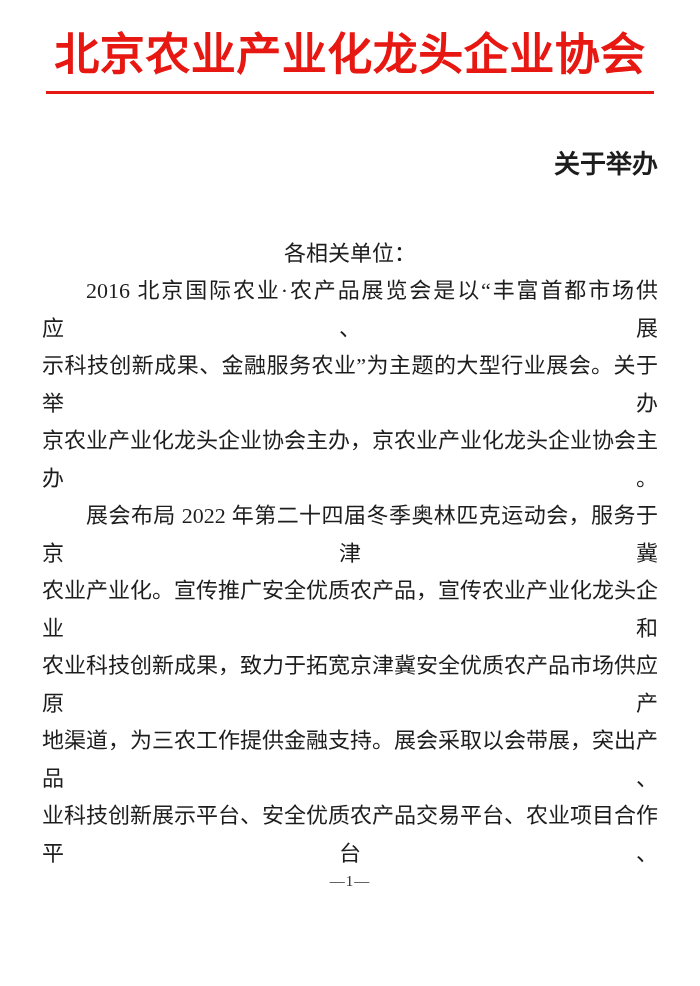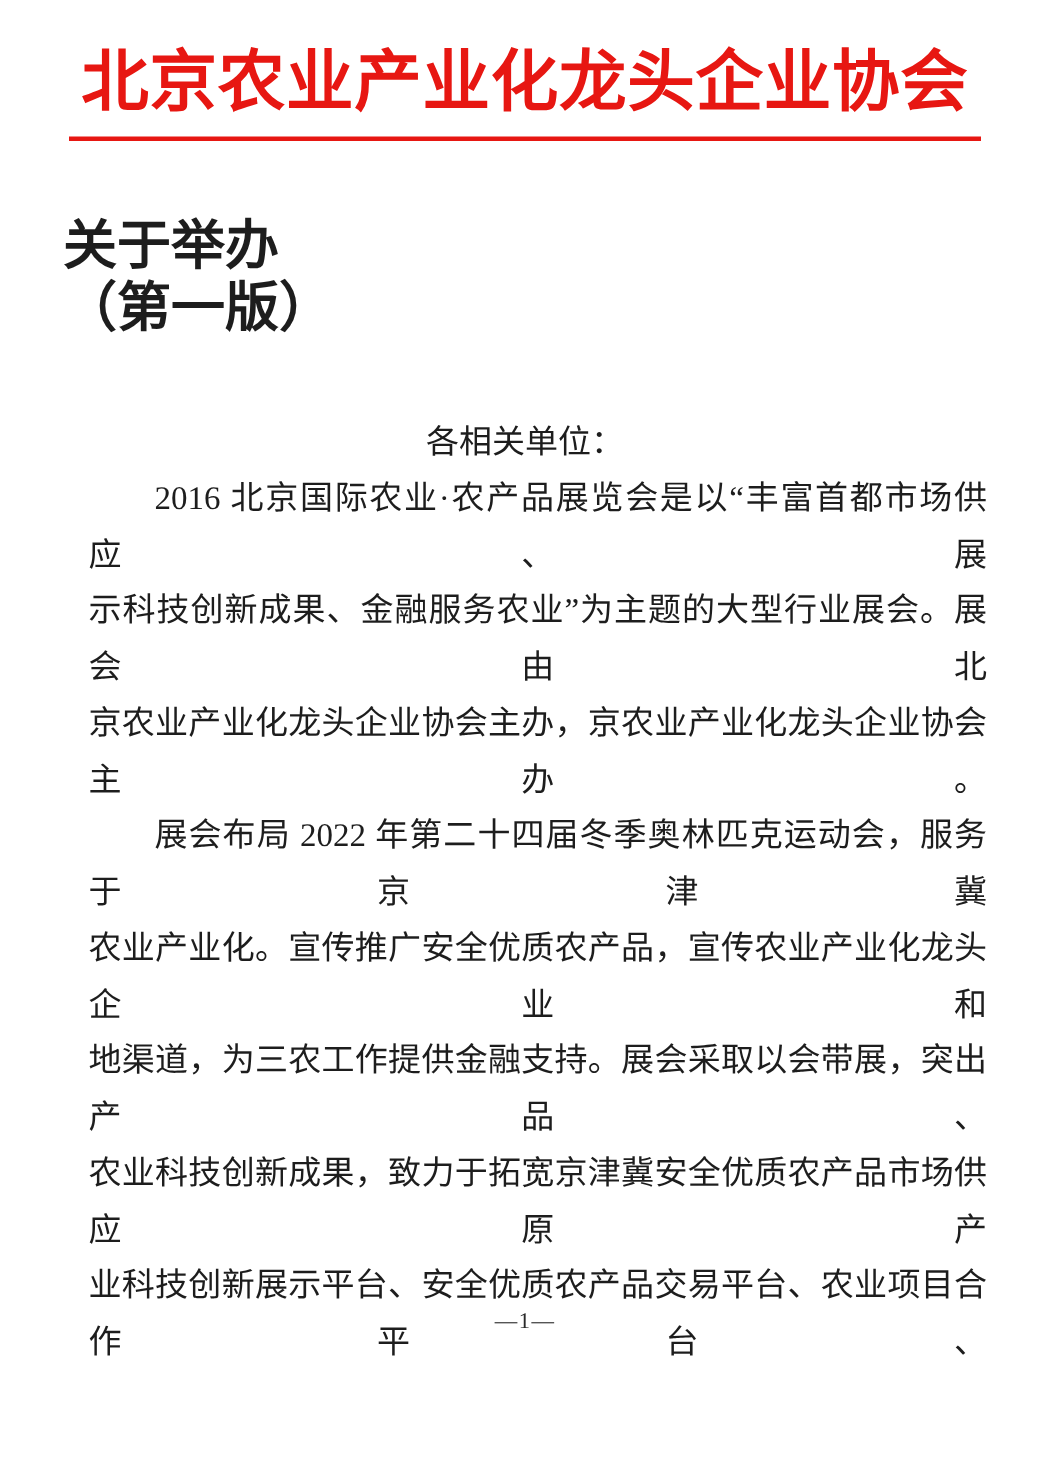--- a/index.html
+++ b/index.html
@@ -24,37 +24,36 @@
     white-space: nowrap;
     letter-spacing: 0.5px;
   }
   .masthead-divider {
     height: 3px;
     background: var(--accent);
     margin: 6px 4px 0;
   }
   .notice-title {
     margin-top: 50px;
-    text-align: left;
+    text-align: right;
     font-weight: bold;
-    font-size: 36px;
+    font-size: 26px;
     line-height: 41px;
   }
   .body-text {
     margin-top: 50px;
     font-size: 22px;
     line-height: 37.5px;
   }
   .salutation { text-align: center; }
   .line {
     text-align: justify;
     text-align-last: justify;
     -moz-text-align-last: justify;
     text-justify: inter-ideograph;
-    margin-left: 17px;
   }
   .line.first { text-indent: 2em; }
   .page-number {
     position: absolute;
     left: 0; right: 0;
     bottom: 14px;
     text-align: center;
     font-size: 15px;
     color: #2a2a2a;
     letter-spacing: 1px;
@@ -64,37 +63,36 @@
 <body>
 
 <div class="page">
 
   <div class="masthead">北京农业产业化龙头企业协会</div>
 
   <div class="masthead-divider"></div>
 
   <div class="notice-title">
     <div>关于举办</div>
-    <div>（第一版）</div>
   </div>
 
   <div class="body-text">
     <div class="salutation">各相关单位：</div>
 
     <div>
       <div class="line first">2016 北京国际农业·农产品展览会是以“丰富首都市场供应、展</div>
-      <div class="line">示科技创新成果、金融服务农业”为主题的大型行业展会。展会由北</div>
+      <div class="line">示科技创新成果、金融服务农业”为主题的大型行业展会。关于举办</div>
       <div class="line">京农业产业化龙头企业协会主办，京农业产业化龙头企业协会主办。</div>
     </div>
 
     <div>
       <div class="line first">展会布局 2022 年第二十四届冬季奥林匹克运动会，服务于京津冀</div>
       <div class="line">农业产业化。宣传推广安全优质农产品，宣传农业产业化龙头企业和</div>
+      <div class="line">农业科技创新成果，致力于拓宽京津冀安全优质农产品市场供应原产</div>
       <div class="line">地渠道，为三农工作提供金融支持。展会采取以会带展，突出产品、</div>
-      <div class="line">农业科技创新成果，致力于拓宽京津冀安全优质农产品市场供应原产</div>
       <div class="line">业科技创新展示平台、安全优质农产品交易平台、农业项目合作平台、</div>
 
     </div>
   </div>
 
   <div class="page-number">—1—</div>
 
 </div>
 
 </body></html>

